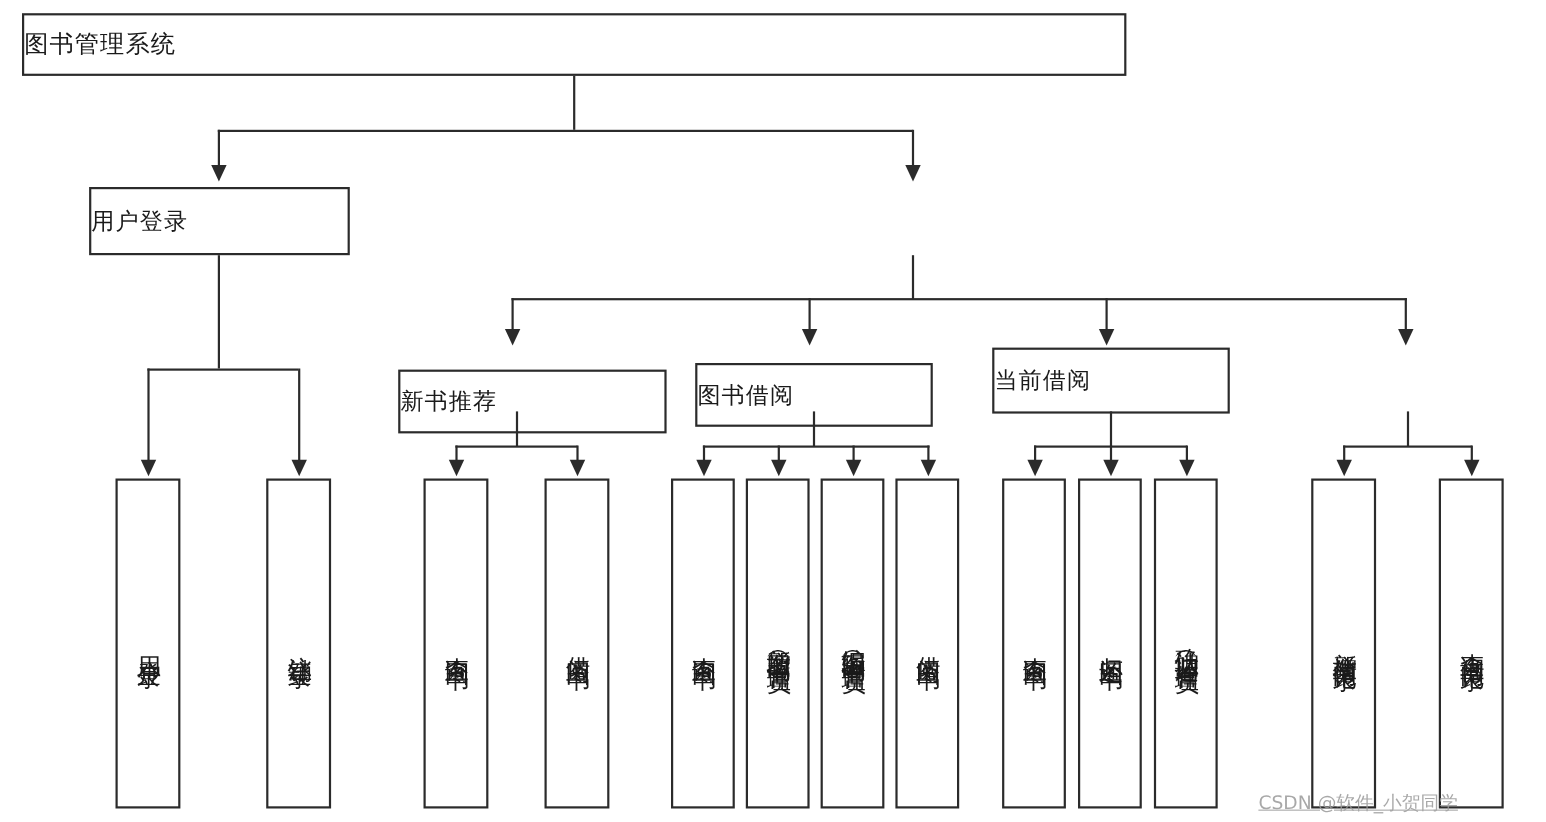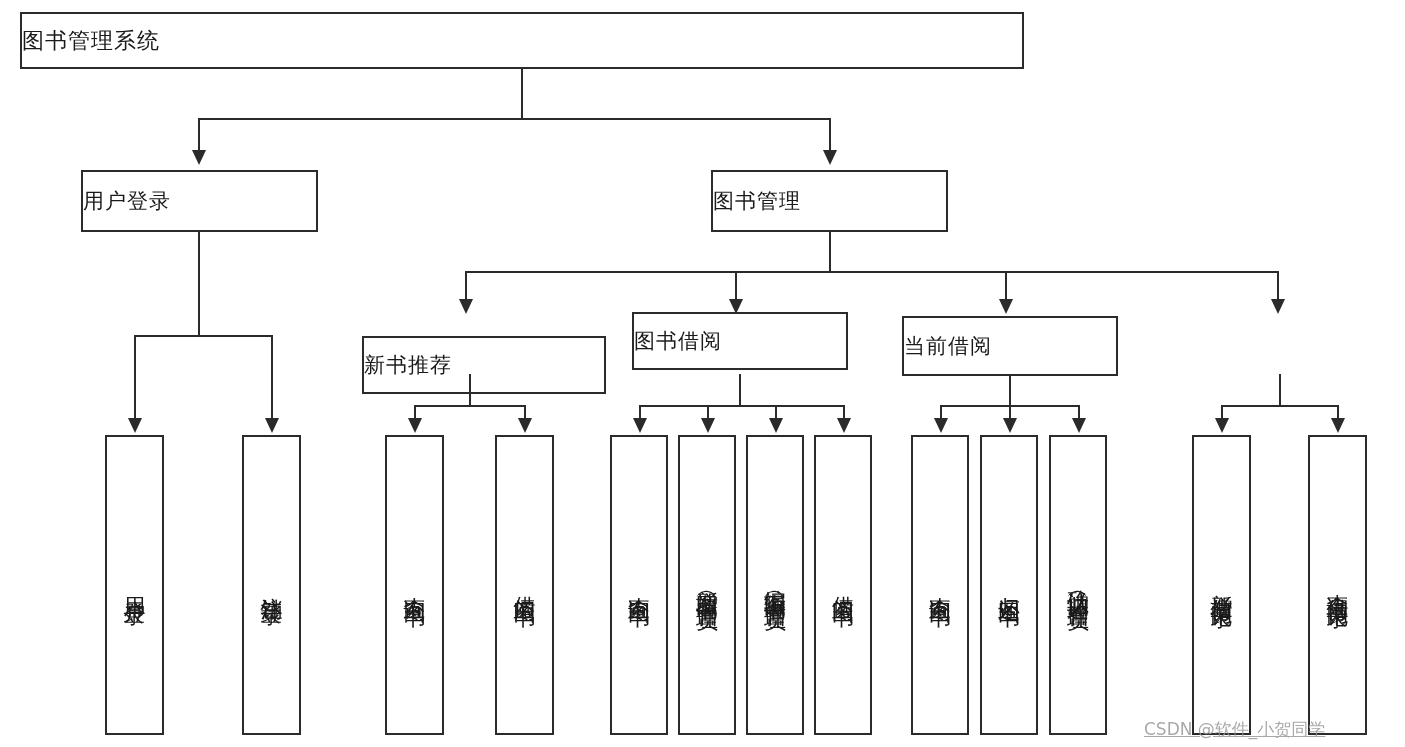--- a/index.html
+++ b/index.html
@@ -96,23 +96,20 @@
 
   <div class="conn h" style="left:198px; top:118px; width:632px;"></div>
 
   <div class="conn v" style="left:198px; top:118px; height:35px;"></div>
   <div class="arrow" style="left:192px; top:150px;"></div>
   <div class="conn v" style="left:829px; top:118px; height:35px;"></div>
   <div class="arrow" style="left:823px; top:150px;"></div>
 
   <div class="node horiz" style="left:81px; top:170px; width:237px; height:62px;">
     <span class="label">用户登录</span>
-  </div>
-  <div class="node horiz" style="left:711px; top:170px; width:237px; height:62px;">
-    <span class="label">图书管理</span>
   </div>
 
   <div class="conn v" style="left:198px; top:232px; height:103px;"></div>
   <div class="conn h" style="left:134px; top:335px; width:137px;"></div>
   <div class="conn v" style="left:134px; top:335px; height:85px;"></div>
   <div class="arrow" style="left:128px; top:418px;"></div>
   <div class="conn v" style="left:271px; top:335px; height:85px;"></div>
   <div class="arrow" style="left:265px; top:418px;"></div>
 
   <div class="conn v" style="left:829px; top:232px; height:40px;"></div>
@@ -122,21 +119,21 @@
   <div class="conn v" style="left:735px; top:271px; height:30px;"></div>
   <div class="arrow" style="left:729px; top:299px;"></div>
   <div class="conn v" style="left:1005px; top:271px; height:30px;"></div>
   <div class="arrow" style="left:999px; top:299px;"></div>
   <div class="conn v" style="left:1277px; top:271px; height:30px;"></div>
   <div class="arrow" style="left:1271px; top:299px;"></div>
 
   <div class="node horiz" style="left:362px; top:336px; width:244px; height:58px;">
     <span class="label">新书推荐</span>
   </div>
-  <div class="node horiz" style="left:632px; top:312px; width:216px; height:58px;">
+  <div class="node horiz" style="left:632px; top:330px; width:216px; height:58px;">
     <span class="label">图书借阅</span>
   </div>
   <div class="node horiz" style="left:902px; top:316px; width:216px; height:60px;">
     <span class="label">当前借阅</span>
   </div>
 
   <div class="conn v" style="left:469px; top:374px; height:32px;"></div>
   <div class="conn h" style="left:414px; top:405px; width:111px;"></div>
   <div class="conn v" style="left:414px; top:405px; height:16px;"></div>
   <div class="arrow" style="left:408px; top:418px;"></div>

